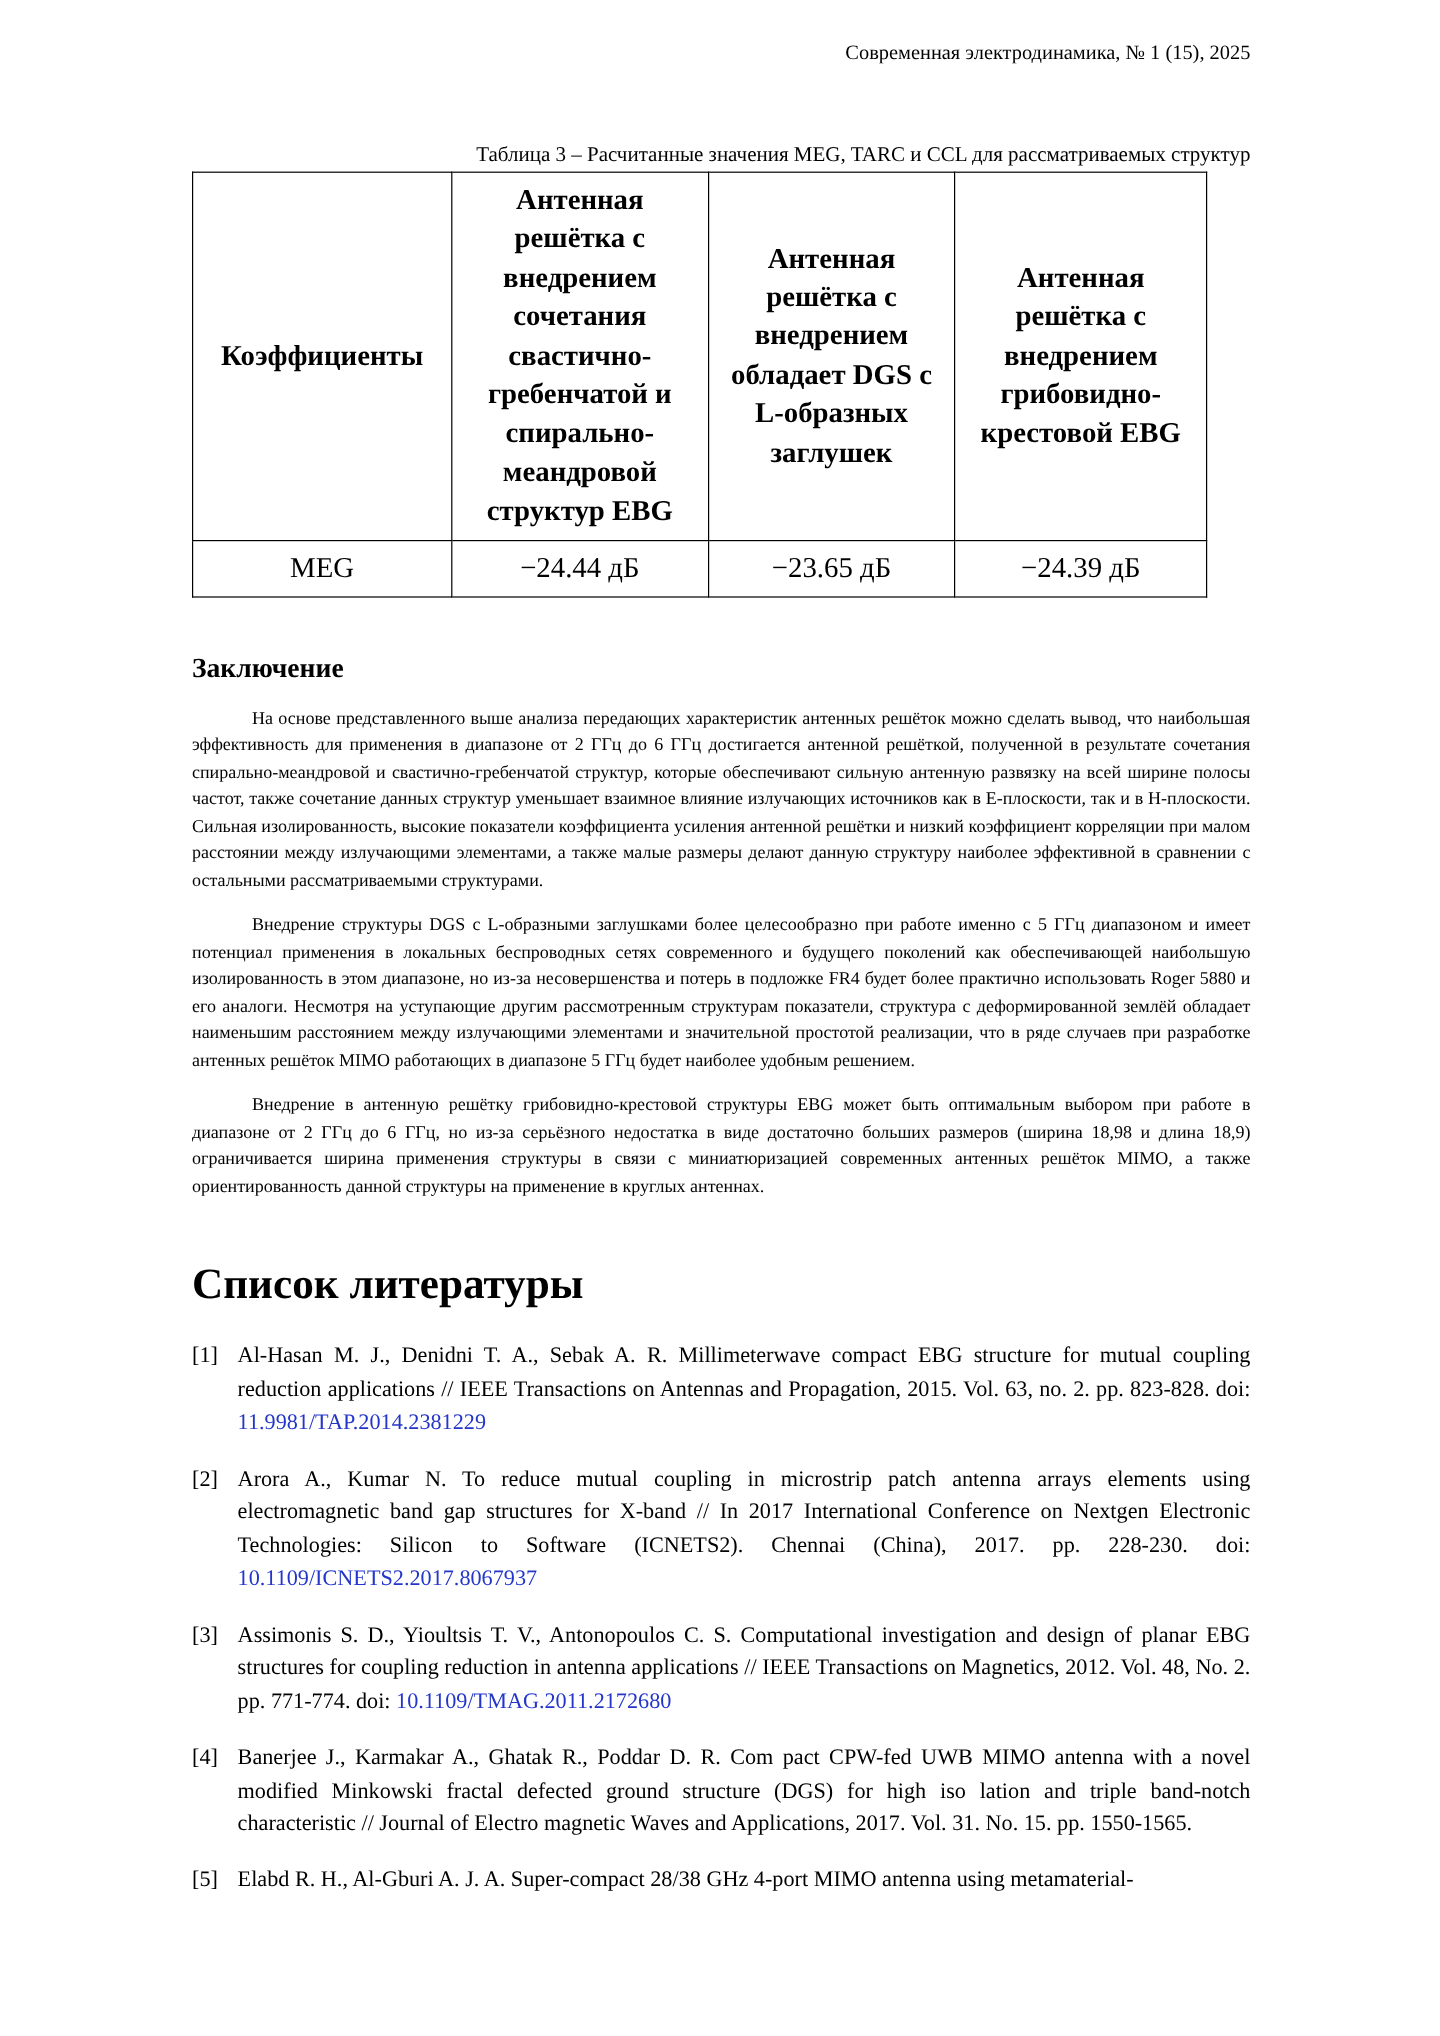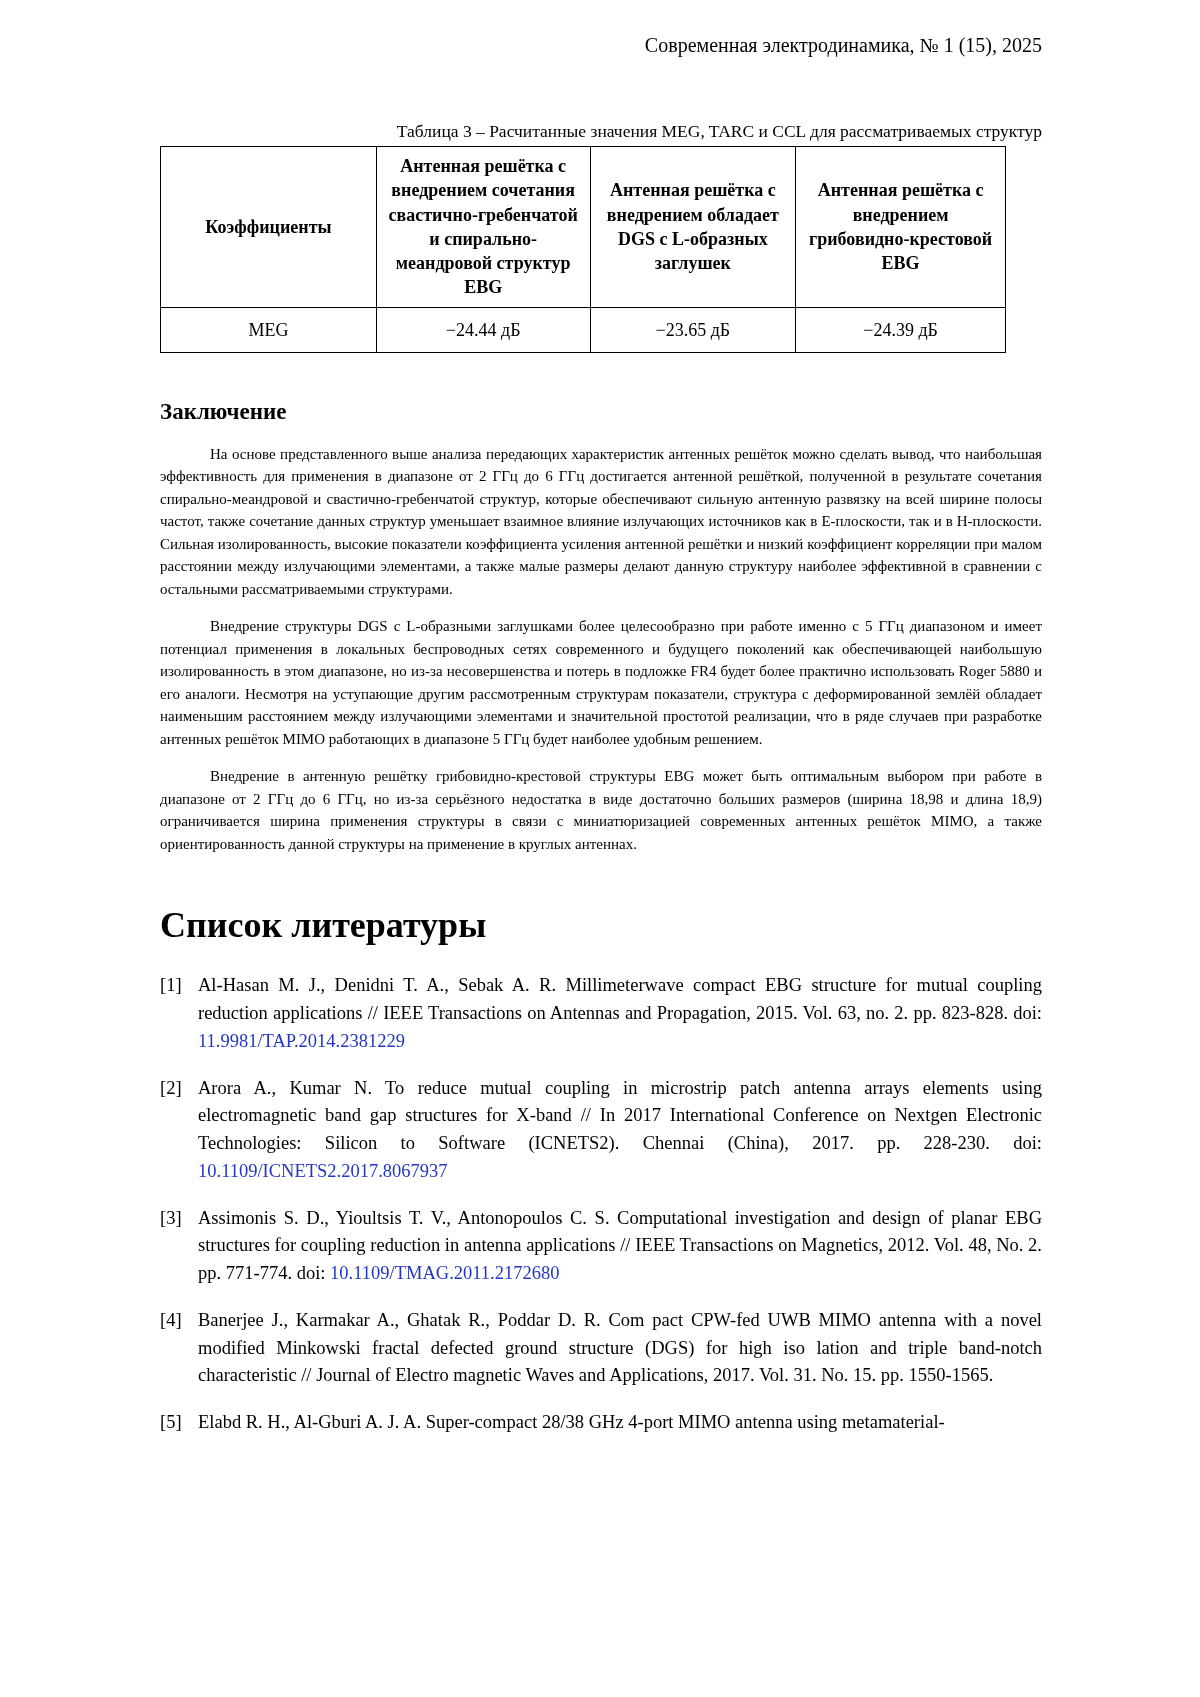--- a/index.html
+++ b/index.html
@@ -8,38 +8,38 @@
     min-height:1697px;
     box-sizing:border-box;
     padding:34px 158px 120px 160px;
     font-family:"Liberation Serif", serif;
     color:#000;
     display:flex;
     flex-direction:column;
   }
   .journal-header {
     text-align:right;
-    font-size:20px;
+    font-size:17px;
     margin-bottom:64px;
   }
   .table-caption {
     text-align:right;
     font-size:17.5px;
     margin-bottom:4px;
   }
   table.data-table {
     border-collapse:collapse;
     width:846px;
   }
   table.data-table th, table.data-table td {
     border:1.6px solid #000;
     padding:7px 10px;
     text-align:center;
     vertical-align:middle;
-    font-size:18px;
+    font-size:24px;
     line-height:1.35;
   }
   table.data-table th { font-weight:bold; }
   table.data-table td { height:30px; }
   col.c1 { width:216px; } col.c2 { width:214px; } col.c3 { width:206px; } col.c4 { width:210px; }
 
   .section-heading {
     font-size:23px;
     font-weight:bold;
     margin:46px 0 18px 0;

